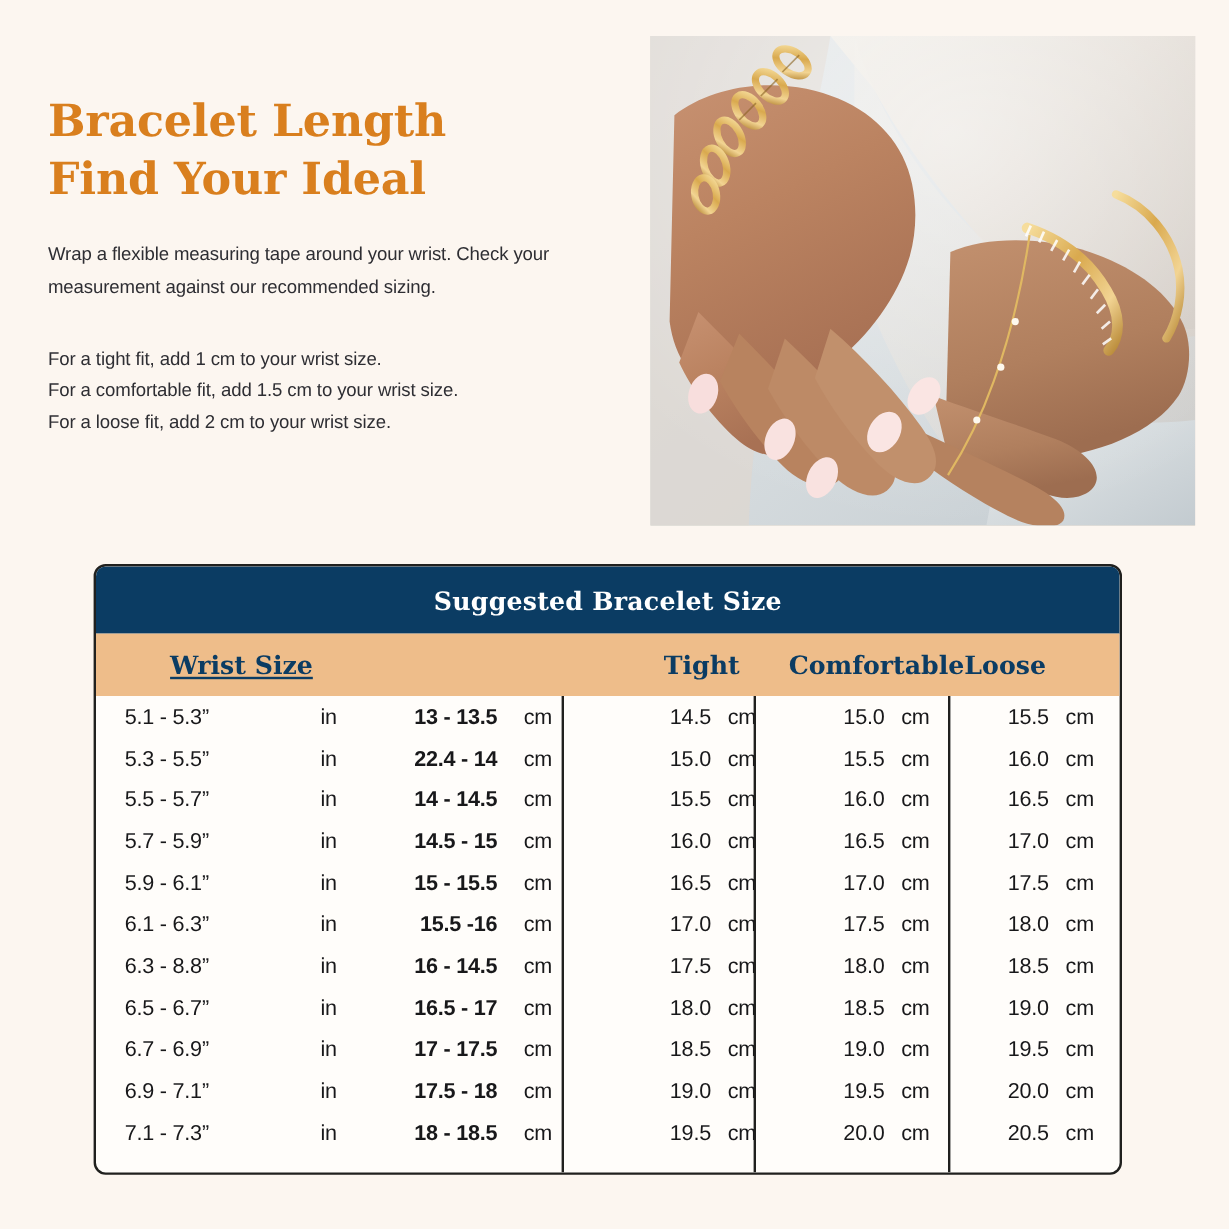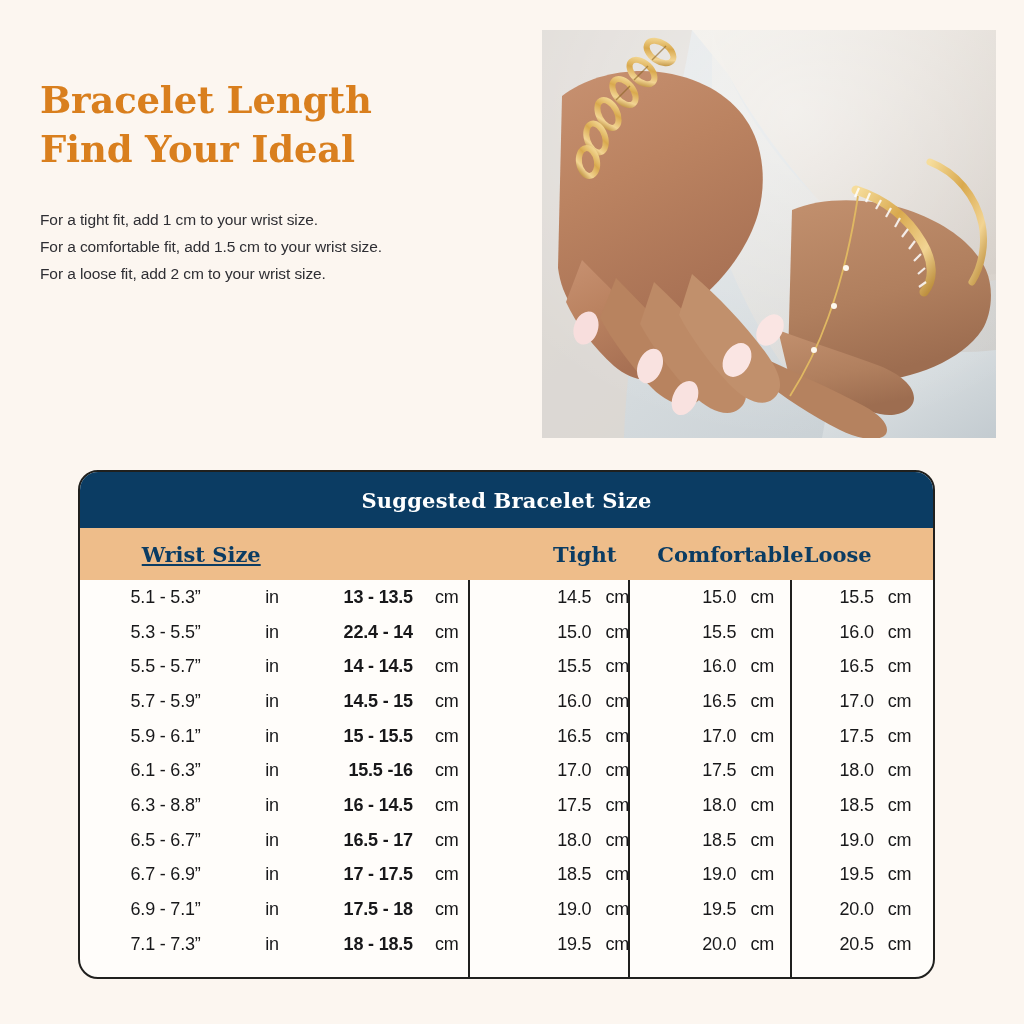--- a/index.html
+++ b/index.html
@@ -64,21 +64,21 @@
   .photo svg { display: block; width: 100%; height: 100%; }
 
   
   .size-table {
     position: absolute;
     left: 78px;
     top: 470px;
     width: 857px;
     height: 509px;
     border: 2px solid #20201e;
-    border-radius: 20px;
+    border-radius: 10px;
     background: #fffdfa;
     overflow: hidden;
   }
 
   .table-title {
     height: 56px;
     background: #0b3c63;
     color: #ffffff;
     display: flex;
     align-items: center;
@@ -120,21 +120,21 @@
     display: flex;
     align-items: center;
     height: 34.7px;
     font-size: 18px;
     color: #18181a;
     letter-spacing: -0.2px;
   }
   .rows-area .row:first-child { margin-top: 10px; }
 
   
-  .c-in-val   { width: 190px; text-align: center; padding-right: 0; }
+  .c-in-val   { width: 190px; text-align: left; padding-right: 0; padding-left: 24px; }
   .c-in-unit  { width: 78px;  text-align: left;  padding-left: 14px; }
   .c-cm-val   { width: 100px; text-align: right; font-weight: bold; }
   .c-cm-unit  { width: 110px; text-align: left;  padding-left: 22px; }
   .c-tight    { width: 160px; text-align: center; }
   .c-comf     { width: 162px; text-align: center; }
   .c-loose    { width: 143px; text-align: center; }
 
   .val-pair { display: inline-block; }
   .val-pair .n { display: inline-block; min-width: 48px; text-align: right; }
   .val-pair .u { display: inline-block; margin-left: 14px; }
@@ -148,20 +148,21 @@
 </style>
 </head>
 <body>
 
 <div class="intro-panel">
   <h1 class="headline">
     <span class="headline-line">Bracelet Length</span>
     <span class="headline-line">Find Your Ideal</span>
   </h1>
 
+  <p class="intro-body">Wrap a flexible measuring tape around your wrist. Check your measurement against our recommended sizing.</p>
 
   <div class="intro-fits">
     <span class="fit-line">For a tight fit, add 1 cm to your wrist size.</span>
     <span class="fit-line">For a comfortable fit, add 1.5 cm to your wrist size.</span>
     <span class="fit-line">For a loose fit, add 2 cm to your wrist size.</span>
   </div>
 </div>
 
 <div class="photo">
   <svg viewBox="0 0 454 408" preserveAspectRatio="xMidYMid slice" aria-hidden="true">

